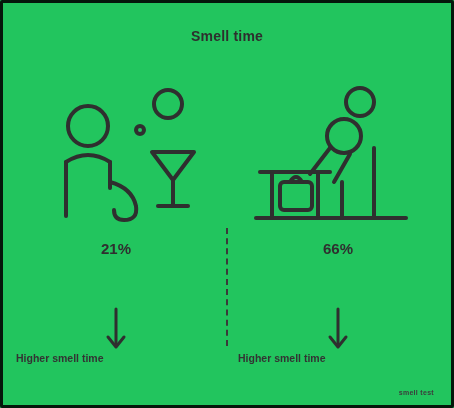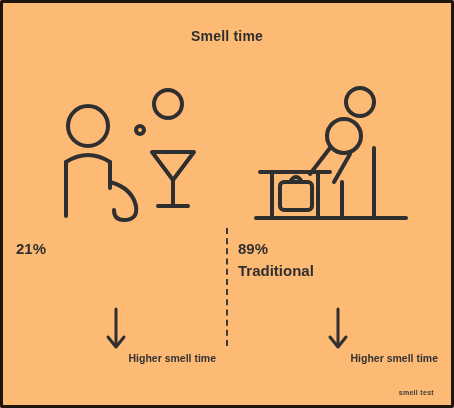--- a/index.html
+++ b/index.html
@@ -10,21 +10,21 @@
     width: 454px;
     height: 408px;
     background: #ffffff;
     font-family: "Liberation Sans", sans-serif;
     overflow: hidden;
   }
   .canvas {
     position: relative;
     width: 454px;
     height: 408px;
-    background: #fdba74;
+    background: #22c55e;
     box-sizing: border-box;
   }
   
   .frame-edge {
     position: absolute;
     inset: 0;
     pointer-events: none;
     box-shadow: inset 0 0 0 3px rgba(0,0,0,0.88);
     border-radius: 2px;
   }
@@ -60,38 +60,39 @@
     position: relative;
     width: 200px;
     height: 160px;
   }
   .art svg { display: block; }
 
   .pct {
     position: absolute;
     top: 168px;
     width: 200px;
+    text-align: center;
     font-size: 15px;
     font-weight: bold;
     color: #2f2f2f;
     line-height: 1.45;
   }
   .pct .line2 { display: block; }
 
   .arrow-wrap {
     position: absolute;
     top: 235px;
     width: 200px;
     height: 50px;
   }
   .caption {
     position: absolute;
     top: 282px;
     width: 200px;
-    text-align: right;
+    text-align: left;
     font-size: 10.5px;
     font-weight: bold;
     color: #333333;
   }
   .credit {
     position: absolute;
     right: 20px;
     bottom: 12px;
     font-size: 7px;
     font-weight: bold;
@@ -166,22 +167,21 @@
         <path d="M18 148 L168 148"></path>
         <path d="M34 104 L34 146"></path>
         <path d="M80 104 L80 146"></path>
 
         <rect x="42" y="112" width="32" height="28" rx="4"></rect>
         <path d="M52 112 q6 -10 12 0"></path>
       </svg>
     </div>
 
     <div class="pct">
-      <span>89%</span>
-      <span class="line2">Traditional</span>
+      <span>66%</span>
     </div>
 
     <div class="arrow-wrap">
       <svg width="200" height="50" viewBox="0 0 200 50" fill="none" stroke="#2f2f2f" stroke-width="3" stroke-linecap="round" stroke-linejoin="round">
         <path d="M100 4 L100 40"></path>
         <path d="M92 32 L100 42 L108 32"></path>
       </svg>
     </div>
 
     <div class="caption">Higher smell time</div>

